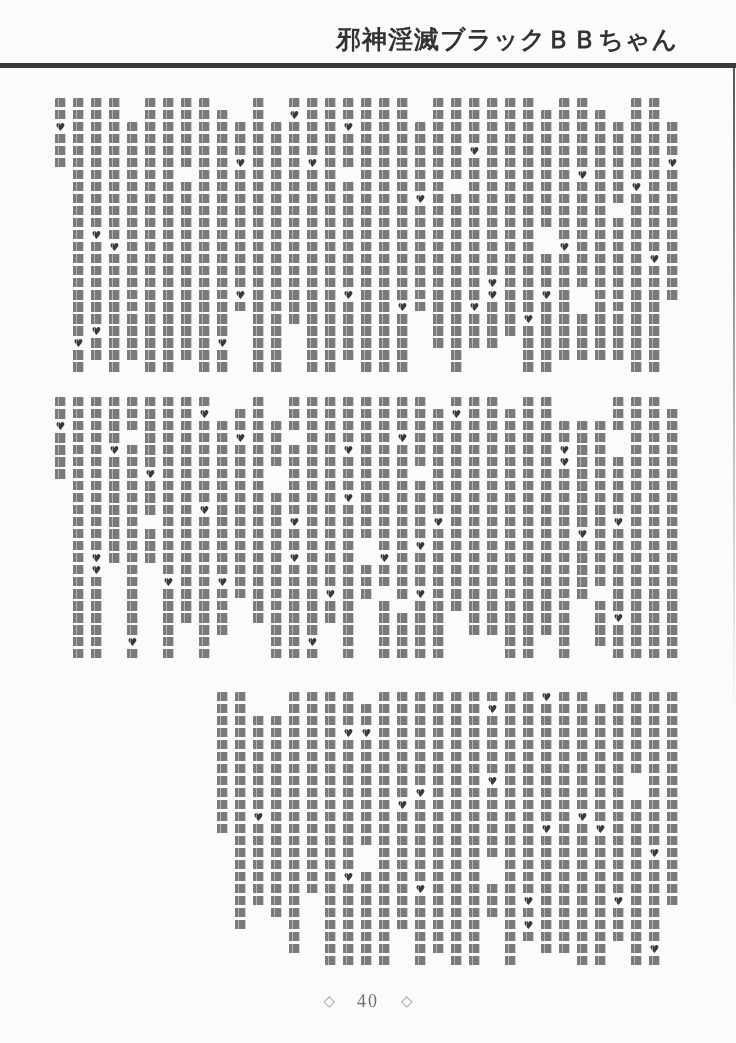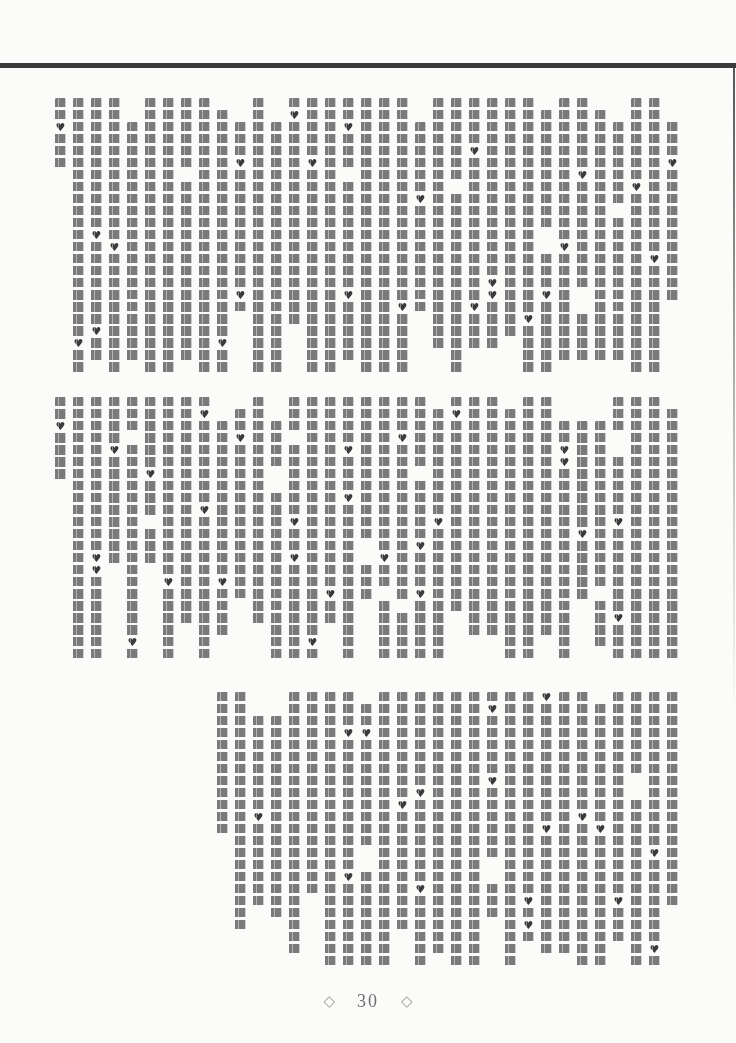--- a/index.html
+++ b/index.html
@@ -66,20 +66,21 @@
   .pagenum{
     color:var(--page_number,#6e6e6e);font-size:18px;line-height:1;
     letter-spacing:2px;font-family:"Liberation Serif","DejaVu Serif",serif;
   }
 </style>
 </head>
 <body>
 
 <div class="page">
 
+  <h1 class="title">邪神淫滅ブラックＢＢちゃん</h1>
 
   <div class="rule"></div>
 
   <div class="edge-line"></div>
 
   <div class="text-block" style="left: 55px; top: 98px; width: 623px; height: 272px;">
       <div class="tcol" style="height: 204px; margin-top: 0px;">
         <span class="heart" style="top: 60px;">♥</span>
         <span class="gap" style="top: 0px; height: 24px;"></span>
       </div>
@@ -332,17 +333,17 @@
       <div class="tcol" style="height: 204px; margin-top: 24px;"></div>
       <div class="tcol" style="height: 192px; margin-top: 24px;">
         <span class="heart" style="top: 96px;">♥</span>
       </div>
       <div class="tcol" style="height: 240px; margin-top: 0px;"></div>
       <div class="tcol" style="height: 144px; margin-top: 0px;"></div>
     </div>
 
   <div class="footer">
     <span class="diamond">◇</span>
-    <span class="pagenum">30</span>
+    <span class="pagenum">40</span>
     <span class="diamond">◇</span>
   </div>
 
 </div>
 
 </body></html>

